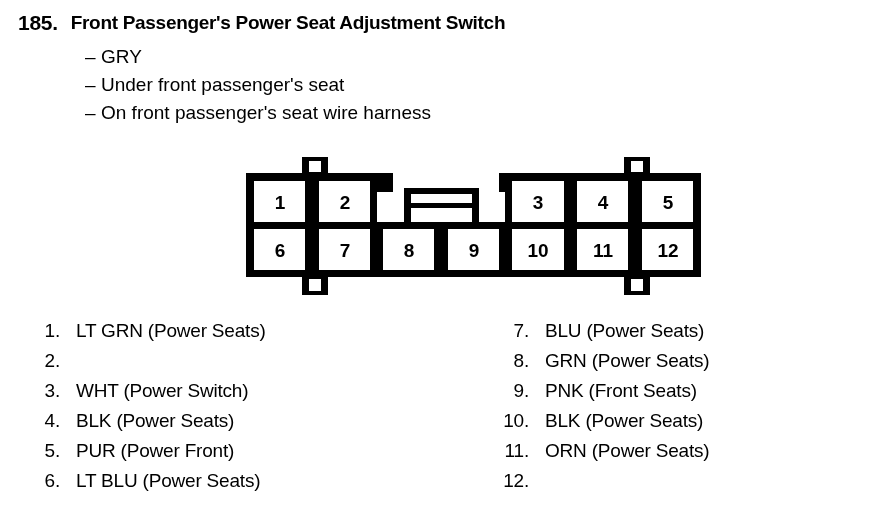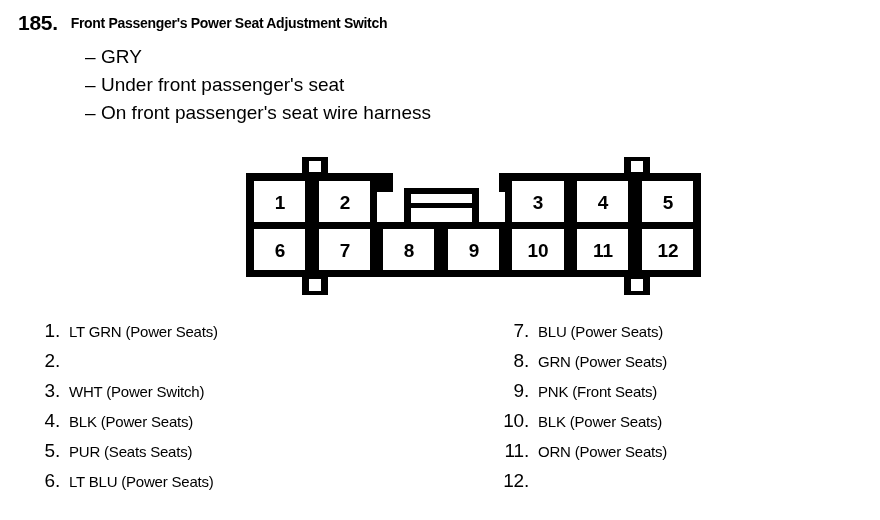--- a/index.html
+++ b/index.html
@@ -26,21 +26,21 @@
     display: flex;
     align-items: center;
     white-space: nowrap;
   }
   #title-number {
     font-size: 21px;
     font-weight: bold;
     letter-spacing: -0.3px;
   }
   #title-text {
-    font-size: 14px;
+    font-size: 19px;
     font-weight: bold;
     margin-left: 13px;
     letter-spacing: -0.3px;
   }
 
   #bullet-list {
     position: absolute;
     left: 85px;
     top: 43px;
     list-style: none;
@@ -100,22 +100,22 @@
     white-space: nowrap;
   }
   .legend-num {
     width: 32px;
     flex: 0 0 32px;
     text-align: right;
     font-size: 19px;
     letter-spacing: -0.2px;
   }
   .legend-label {
-    margin-left: 9px;
-    font-size: 15px;
+    margin-left: 16px;
+    font-size: 19px;
     letter-spacing: -0.2px;
   }
 </style>
 </head>
 <body>
 
 <div id="header">
 
   <div id="title-row">
     <span id="title-number">185.</span>
@@ -215,21 +215,21 @@
     <div class="legend-row">
       <span class="legend-num">3.</span>
       <span class="legend-label">WHT (Power Switch)</span>
     </div>
     <div class="legend-row">
       <span class="legend-num">4.</span>
       <span class="legend-label">BLK (Power Seats)</span>
     </div>
     <div class="legend-row">
       <span class="legend-num">5.</span>
-      <span class="legend-label">PUR (Seats Seats)</span>
+      <span class="legend-label">PUR (Power Front)</span>
     </div>
     <div class="legend-row">
       <span class="legend-num">6.</span>
       <span class="legend-label">LT BLU (Power Seats)</span>
     </div>
   </div>
 
   <div class="legend-col" id="legend-col-right">
     <div class="legend-row">
       <span class="legend-num">7.</span>

